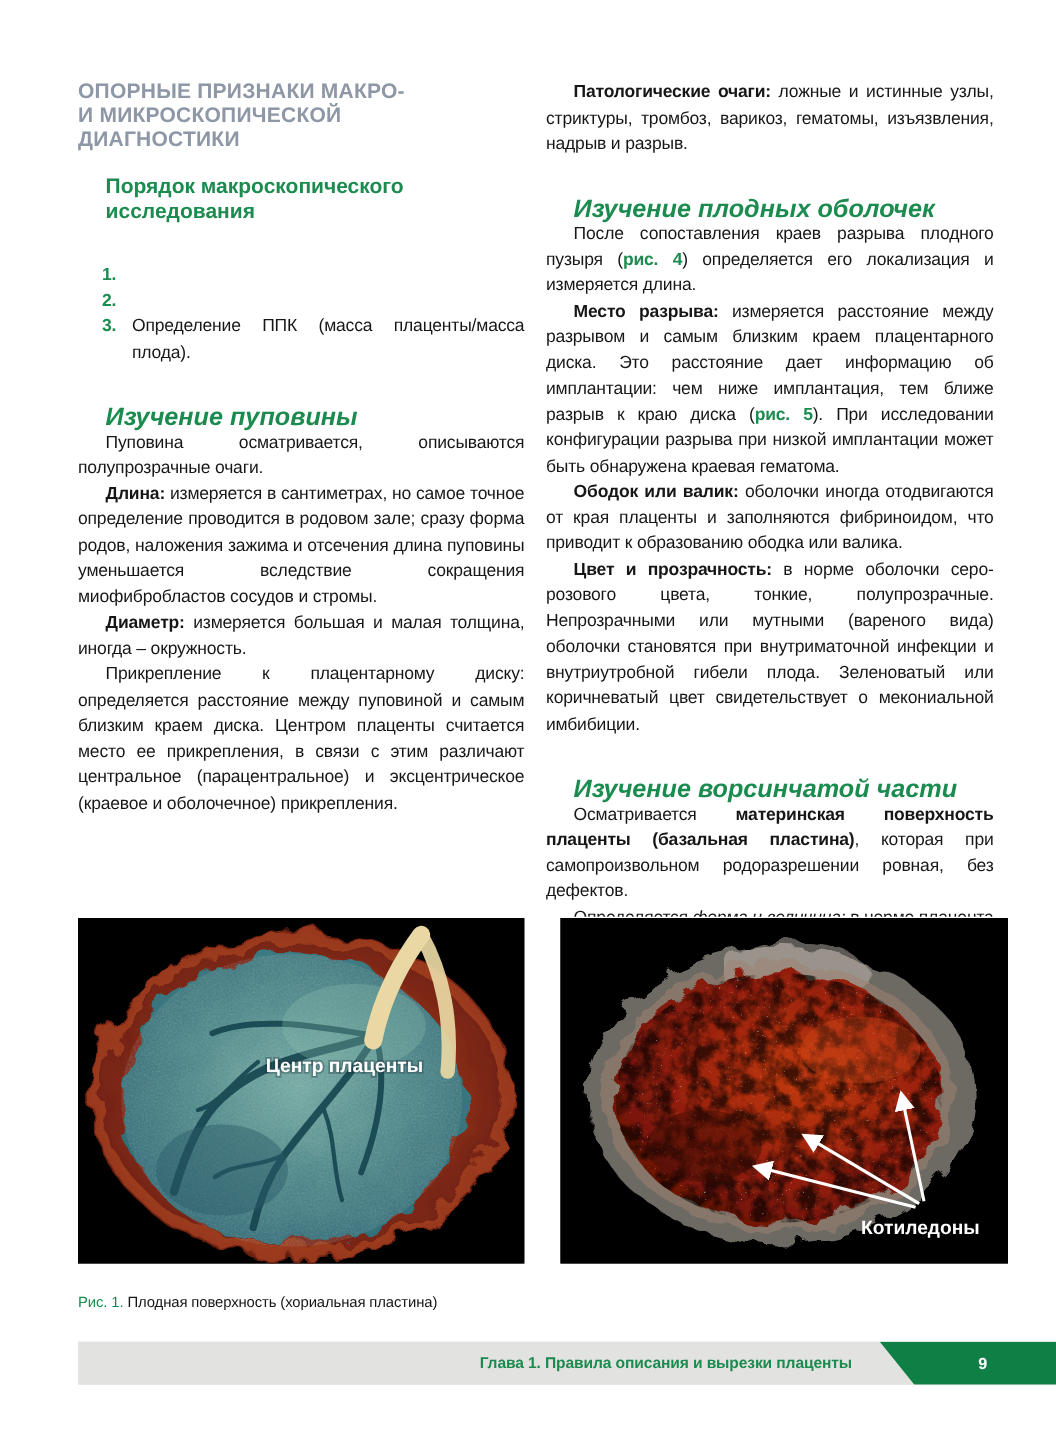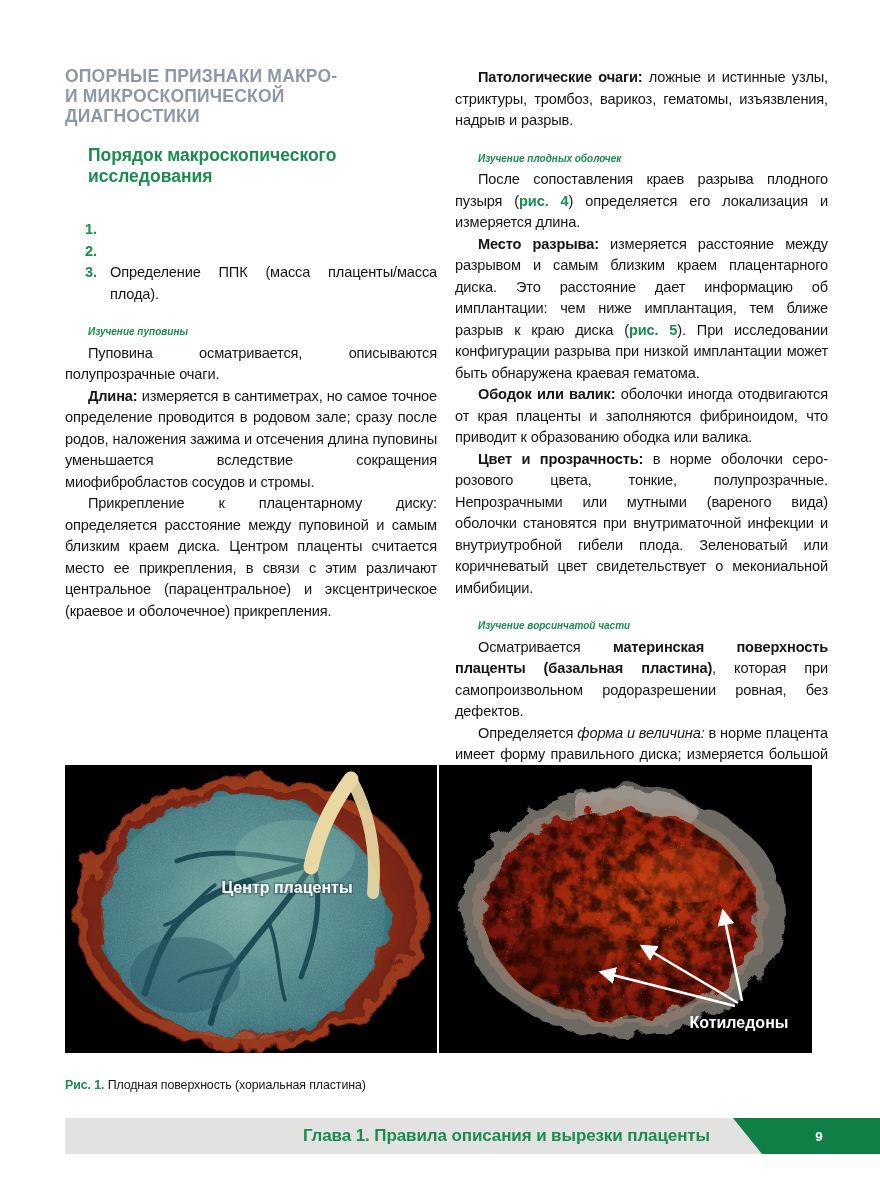--- a/index.html
+++ b/index.html
@@ -38,48 +38,48 @@
     margin-left:23px;width:310px;margin-bottom:32px;
   }
   .olist{margin-bottom:2px;}
   .oli{
     display:flex;align-items:flex-start;
     font-size:14.6px;line-height:21.5px;letter-spacing:-0.15px;
   }
   .oli .num{width:25px;margin-left:20px;flex:0 0 25px;color:var(--green);font-weight:bold;}
   .oli .li-text{flex:1;text-align:justify;}
   .sub-heading{
-    color:var(--green);font-size:10px;font-weight:bold;font-style:italic;
-    line-height:21.5px;margin-left:23px;margin-top:16px;
+    color:var(--green);font-size:21px;font-weight:bold;font-style:italic;
+    line-height:21.5px;margin-left:23px;margin-top:32px;
   }
   p.body{
     font-size:14.6px;line-height:21.5px;letter-spacing:-0.15px;
     text-align:justify;text-indent:23px;
   }
   .right .first{margin-top:1px;}
 
-  .figures{position:absolute;left:65px;top:765px;width:763px;display:flex;gap:2px;align-items:center;}
+  .figures{position:absolute;left:65px;top:765px;width:763px;display:flex;gap:30px;align-items:center;}
   .figure{background:#000;}
   .figure svg{display:block;}
 
   .captions{position:absolute;left:65px;top:1077px;width:763px;display:flex;gap:18px;}
   .caption{
     width:372px;flex:0 0 372px;
     font-size:12.4px;line-height:16.5px;letter-spacing:-0.1px;text-align:justify;
   }
   .caption.c2{flex:0 0 373px;width:373px;}
-  .caption .figno{color:var(--green);font-weight:bold;}
+  .caption .figno{color:var(--green);font-weight:normal;}
 
   .footer{
     position:absolute;left:65px;top:1118px;right:0;height:36px;
     background:var(--bar-gray);
   }
   .footer .chapter{
     position:absolute;right:170px;top:0;height:36px;line-height:36px;
-    color:var(--green);font-weight:bold;font-size:17px;letter-spacing:-0.1px;
+    color:var(--green);font-weight:bold;font-size:13px;letter-spacing:-0.1px;
   }
   .footer .pagetab{
     position:absolute;right:0;top:0;height:36px;width:147px;
     background:var(--footer-green);
     clip-path:polygon(0 0,100% 0,100% 100%,29px 100%);
     color:#fff;font-weight:bold;font-size:13.5px;
     display:flex;align-items:center;justify-content:center;
     padding-left:25px;
   }
 </style>
@@ -102,21 +102,22 @@
         <div class="oli">
           <span class="num">2.</span>
         </div>
         <div class="oli">
           <span class="num">3.</span>
           <span class="li-text"><span>Определение ППК (масса плаценты/масса плода).</span></span>
         </div>
       </div>
     <div class="sub-heading">Изучение пуповины</div>
     <p class="body"><span>Пуповина осматривается, описываются полупрозрачные очаги.</span></p>
-    <p class="body"><span class="b">Длина:</span><span> измеряется в сантиметрах, но самое точное определение проводится в родовом зале; сразу после родов, наложения зажима и отсечения длина пуповины уменьшается вследствие сокращения миофибробластов сосудов и стромы.</span></p>
+    <p class="body"><span class="b">Длина:</span><span> измеряется в сантиметрах, но самое точное определение проводится в родовом зале; сразу форма родов, наложения зажима и отсечения длина пуповины уменьшается вследствие сокращения миофибробластов сосудов и стромы.</span></p>
+    <p class="body"><span class="b">Диаметр:</span><span> измеряется большая и малая толщина, иногда – окружность.</span></p>
     <p class="body"><span>Прикрепление к плацентарному диску: определяется расстояние между пуповиной и самым близким краем диска. Центром плаценты считается место ее прикрепления, в связи с этим различают центральное (парацентральное) и эксцентрическое (краевое и оболочечное) прикрепления.</span></p>
     <p class="body"></p>
   </div>
 
   <div class="col right">
     <p class="body first"><span class="b">Патологические очаги:</span><span> ложные и истинные узлы, стриктуры, тромбоз, варикоз, гематомы, изъязвления, надрыв и разрыв.</span></p>
     <div class="sub-heading">Изучение плодных оболочек</div>
     <p class="body"><span>После сопоставления краев разрыва плодного пузыря (</span><span class="g b">рис. 4</span><span>) определяется его локализация и измеряется длина.</span></p>
     <p class="body"><span class="b">Место разрыва:</span><span> измеряется расстояние между разрывом и самым близким краем плацентарного диска. Это расстояние дает информацию об имплантации: чем ниже имплантация, тем ближе разрыв к краю диска (</span><span class="g b">рис. 5</span><span>). При исследовании конфигурации разрыва при низкой имплантации может быть обнаружена краевая гематома.</span></p>
     <p class="body"><span class="b">Ободок или валик:</span><span> оболочки иногда отодвигаются от края плаценты и заполняются фибриноидом, что приводит к образованию ободка или валика.</span></p>

